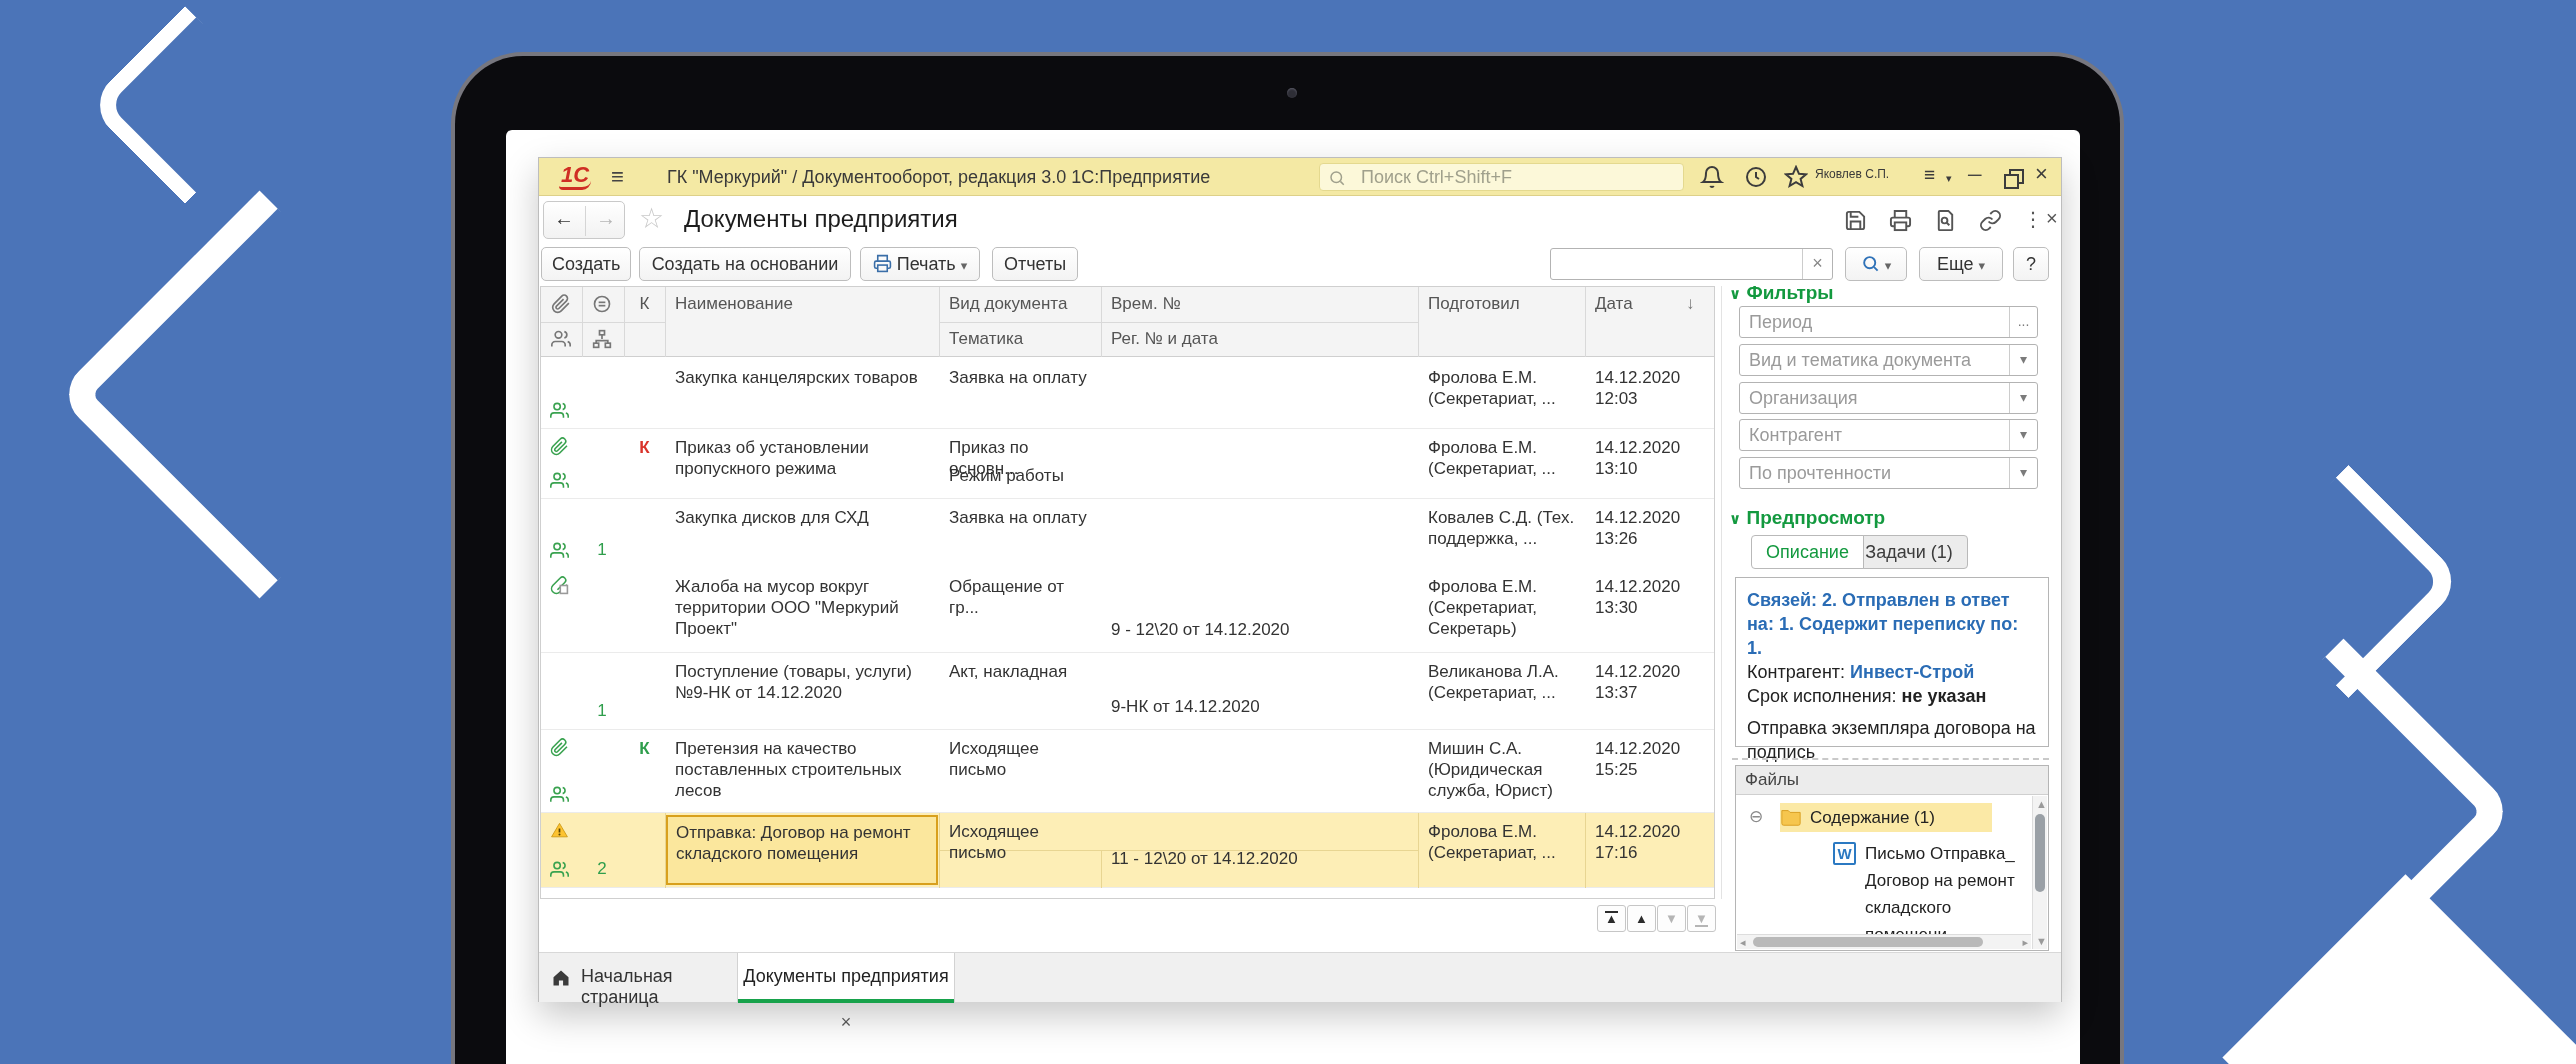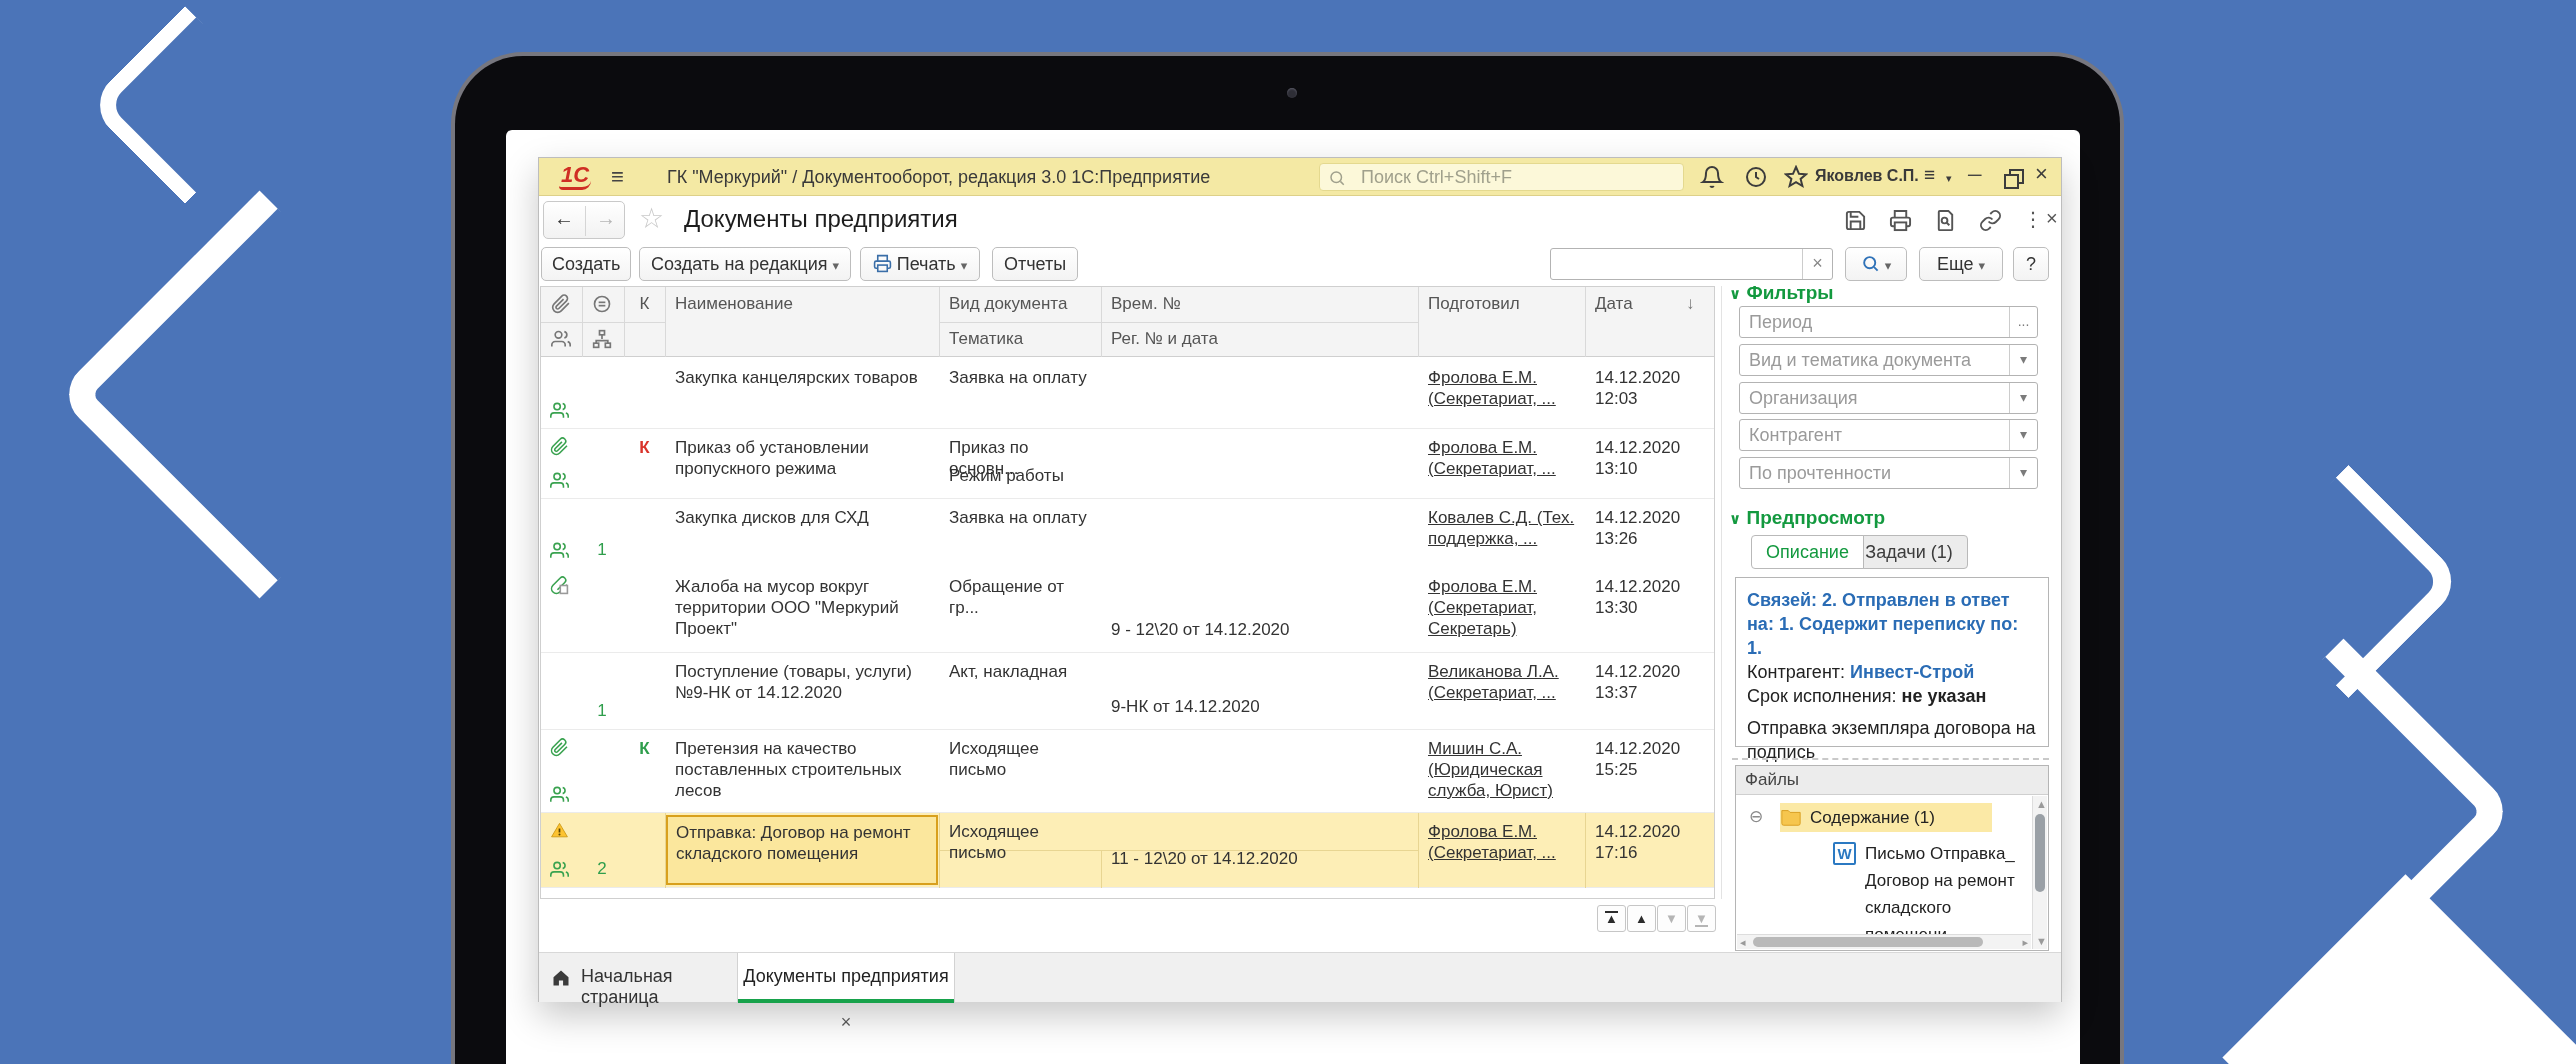--- a/index.html
+++ b/index.html
@@ -29,21 +29,21 @@
           color:#cf2e24; border-bottom:3px solid #cf2e24; border-radius:0 0 9px 4px; line-height:24px; padding:0 2px;}
   .ham { position:absolute; left:72px; top:6px; font-size:22px; color:#444; }
   .wintitle { position:absolute; left:128px; top:9px; font-size:18px; color:#3a3a3a; }
   .gsearch { position:absolute; left:780px; top:5px; width:365px; height:28px; background:#fcf8d9;
              border:1px solid #e4d98f; border-radius:4px; color:#9b9b8a; }
   .gsearch input { position:absolute; left:34px; top:1px; width:319px; height:24px; border:none; background:transparent;
              font:18px "Liberation Sans",sans-serif; color:#6e6e5e; outline:none;margin-left:7px; }
   .gsearch input::placeholder { color:#a0a08c; }
   .tico { position:absolute; top:7px; width:24px; height:24px; color:#3c3c3c; }
   .tglyph { position:absolute; top:6px; font-size:19px; color:#3c3c3c; }
-  .usr { position:absolute; left:1276px; top:9px; font-size:16px; color:#3a3a3a;font-weight:bold; }
+  .usr { position:absolute; left:1276px; top:9px; font-size:12px; color:#3a3a3a; }
   
   .phrow { position:absolute; left:0; top:41px; width:100%; height:45px; background:#fff; }
   .navbtns { position:absolute; left:4px; top:2px; width:82px; height:38px; border:1px solid #c9c9c9;
              border-radius:5px; background:linear-gradient(#fff,#f2f2f2); }
   .navbtns span { position:absolute; top:5px; font-size:20px; }
   .pstar { position:absolute; left:100px; top:3px; font-size:28px; color:#c9c9c9; }
   .ptitle { position:absolute; left:145px; top:6px; font-size:24px; color:#1d1d1d; }
   .pico { position:absolute; top:10px; width:23px; height:23px; color:#555; }
   .pglyph { position:absolute; top:8px; font-size:20px; color:#555; }
   
@@ -70,21 +70,21 @@
   .ic-clip { left:9px; top:8px; width:19px; height:19px; color:#39a24f; }
   .ic-people { left:9px; bottom:8px; width:19px; height:19px; color:#39a24f; }
   .ic-warn { left:9px; top:8px; width:19px; height:19px; }
   .cnt { left:48px; bottom:8px; width:26px; text-align:center; color:#2f9e4c; }
   .kf { left:83px; top:8px; width:41px; text-align:center; font-weight:bold; }
   .k-red { color:#d9342b; } .k-grn { color:#2f9e4c; }
   .c-name { left:134px; top:8px; width:252px; }
   .c-kind { left:408px; top:8px; width:144px; }
   .c-topic { left:408px; bottom:12px; width:144px; }
   .c-reg { left:570px; bottom:12px; width:299px; }
-  .c-auth { left:887px; top:8px; width:150px;text-decoration:underline; }
+  .c-auth { left:887px; top:8px; width:150px; }
   .c-date { left:1054px; top:8px; width:112px; }
   .c-time { left:1054px; top:29px; width:112px; }
   .selrow { background:#fdeeb6; }
   .selcell { position:absolute; left:125px; top:2px; width:272px; height:70px; background:#fbe79d;
              border:2px solid #d8a01d; padding:5px 8px; line-height:21px; }
   .selline { position:absolute; background:#e8d592; }
   
   .pgbtn { position:absolute; top:747px; width:29px; height:27px; border:1px solid #c6c6c6; background:#fdfdfd;
            border-radius:3px; text-align:center; font-size:13px; line-height:25px; }
   .pg-d { color:#2c2c2c; } .pg-g { color:#b5b5b5; }
@@ -201,21 +201,21 @@
           <svg class="pico" style="left:1440px" viewBox="0 0 24 24" fill="none" stroke="currentColor" stroke-width="2">
               <path d="M10 13a5 5 0 0 0 7.54.54l3-3a5 5 0 0 0-7.07-7.07l-1.72 1.71"></path>
               <path d="M14 11a5 5 0 0 0-7.54-.54l-3 3a5 5 0 0 0 7.07 7.07l1.71-1.71"></path>
             </svg>
           <span class="pglyph" style="left:1484px">⋮</span>
           <span class="pglyph" style="left:1507px">×</span>
         </div>
 
         <div class="toolrow">
           <span class="btn" style="left:2px; width:90px">Создать</span>
-          <span class="btn" style="left:100px; width:212px"><span>Создать на редакция</span> <span class="caret">▾</span></span>
+          <span class="btn" style="left:100px; width:212px"><span>Создать на основании</span> <span class="caret">▾</span></span>
           <span class="btn" style="left:321px; width:120px">
             <svg style="display:inline-block;vertical-align:-3px" width="19" height="19" viewBox="0 0 24 24" fill="none" stroke="#3a6ea8" stroke-width="2">
                 <path d="M6 9V2h12v7"></path>
                 <path d="M6 18H4a2 2 0 0 1-2-2v-5a2 2 0 0 1 2-2h16a2 2 0 0 1 2 2v5a2 2 0 0 1-2 2h-2"></path>
                 <rect x="6" y="14" width="12" height="8"></rect>
               </svg>
             <span>Печать</span> <span class="caret">▾</span></span>
           <span class="btn" style="left:453px; width:86px">Отчеты</span>
           <div class="tsearch">
             <input type="text" placeholder="Поиск (Ctrl+F)" style="">

